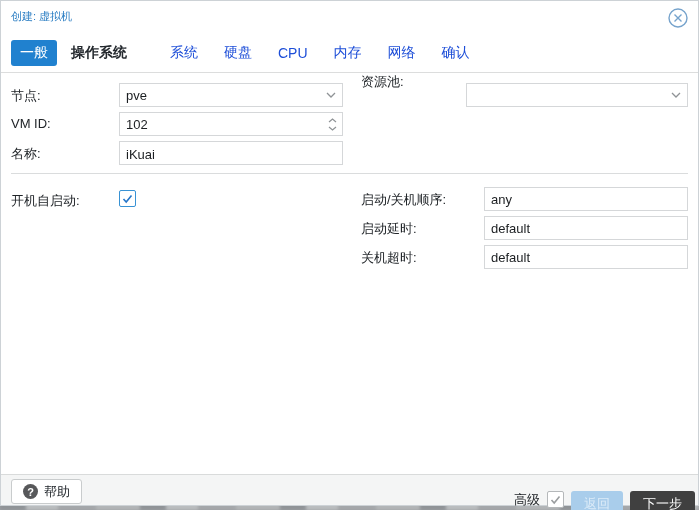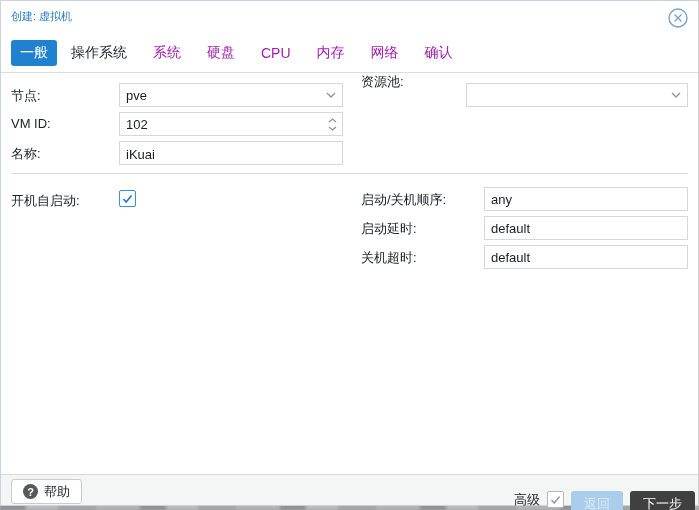--- a/index.html
+++ b/index.html
@@ -9,22 +9,22 @@
     filter:blur(1.5px);}
   .window{position:absolute;left:0;top:0;width:697px;height:504px;
     border:1px solid #cdd2d6;background:#ffffff;}
   
   .win-title{position:absolute;left:10px;top:8px;font-size:11px;color:#2d7fc4;}
   .close-btn{position:absolute;right:9px;top:6px;width:22px;height:22px;cursor:pointer;}
   
   .tabbar{position:absolute;left:10px;top:39px;height:26px;display:flex;align-items:center;}
   .tab{font-size:14px;white-space:nowrap;text-align:right;}
   .tab.active{background:#2081cf;color:#ffffff;padding:4px 9px;border-radius:3px;margin-right:14px;}
-  .tab.enabled{color:#24292e;font-weight:normal;margin-right:26px;}
-  .tab.disabled{color:#a21caf;margin-right:26px;}
+  .tab.enabled{color:#24292e;font-weight:bold;margin-right:43px;}
+  .tab.disabled{color:#1d4ed8;margin-right:26px;}
   .body-panel{position:absolute;left:0;right:0;top:71px;bottom:31px;border-top:1px solid #dcdddd;background:#fff;}
   
   .flabel{position:absolute;font-size:13px;color:#212529;white-space:nowrap;}
   .field{position:absolute;height:22px;border:1px solid #d5d7d9;background:#fff;
     display:flex;align-items:center;box-sizing:content-box;}
   .field input{border:0;outline:0;flex:1;min-width:0;height:20px;font-size:13px;
     font-family:inherit;color:#1b1e21;padding:0 0 0 6px;background:transparent;}
   .trigger{width:22px;height:100%;display:flex;align-items:center;justify-content:center;cursor:pointer;}
   .spinner{width:20px;height:100%;display:flex;flex-direction:column;align-items:center;justify-content:center;gap:3px;cursor:pointer;}
   .f-node{left:118px;top:82px;width:222px;}

